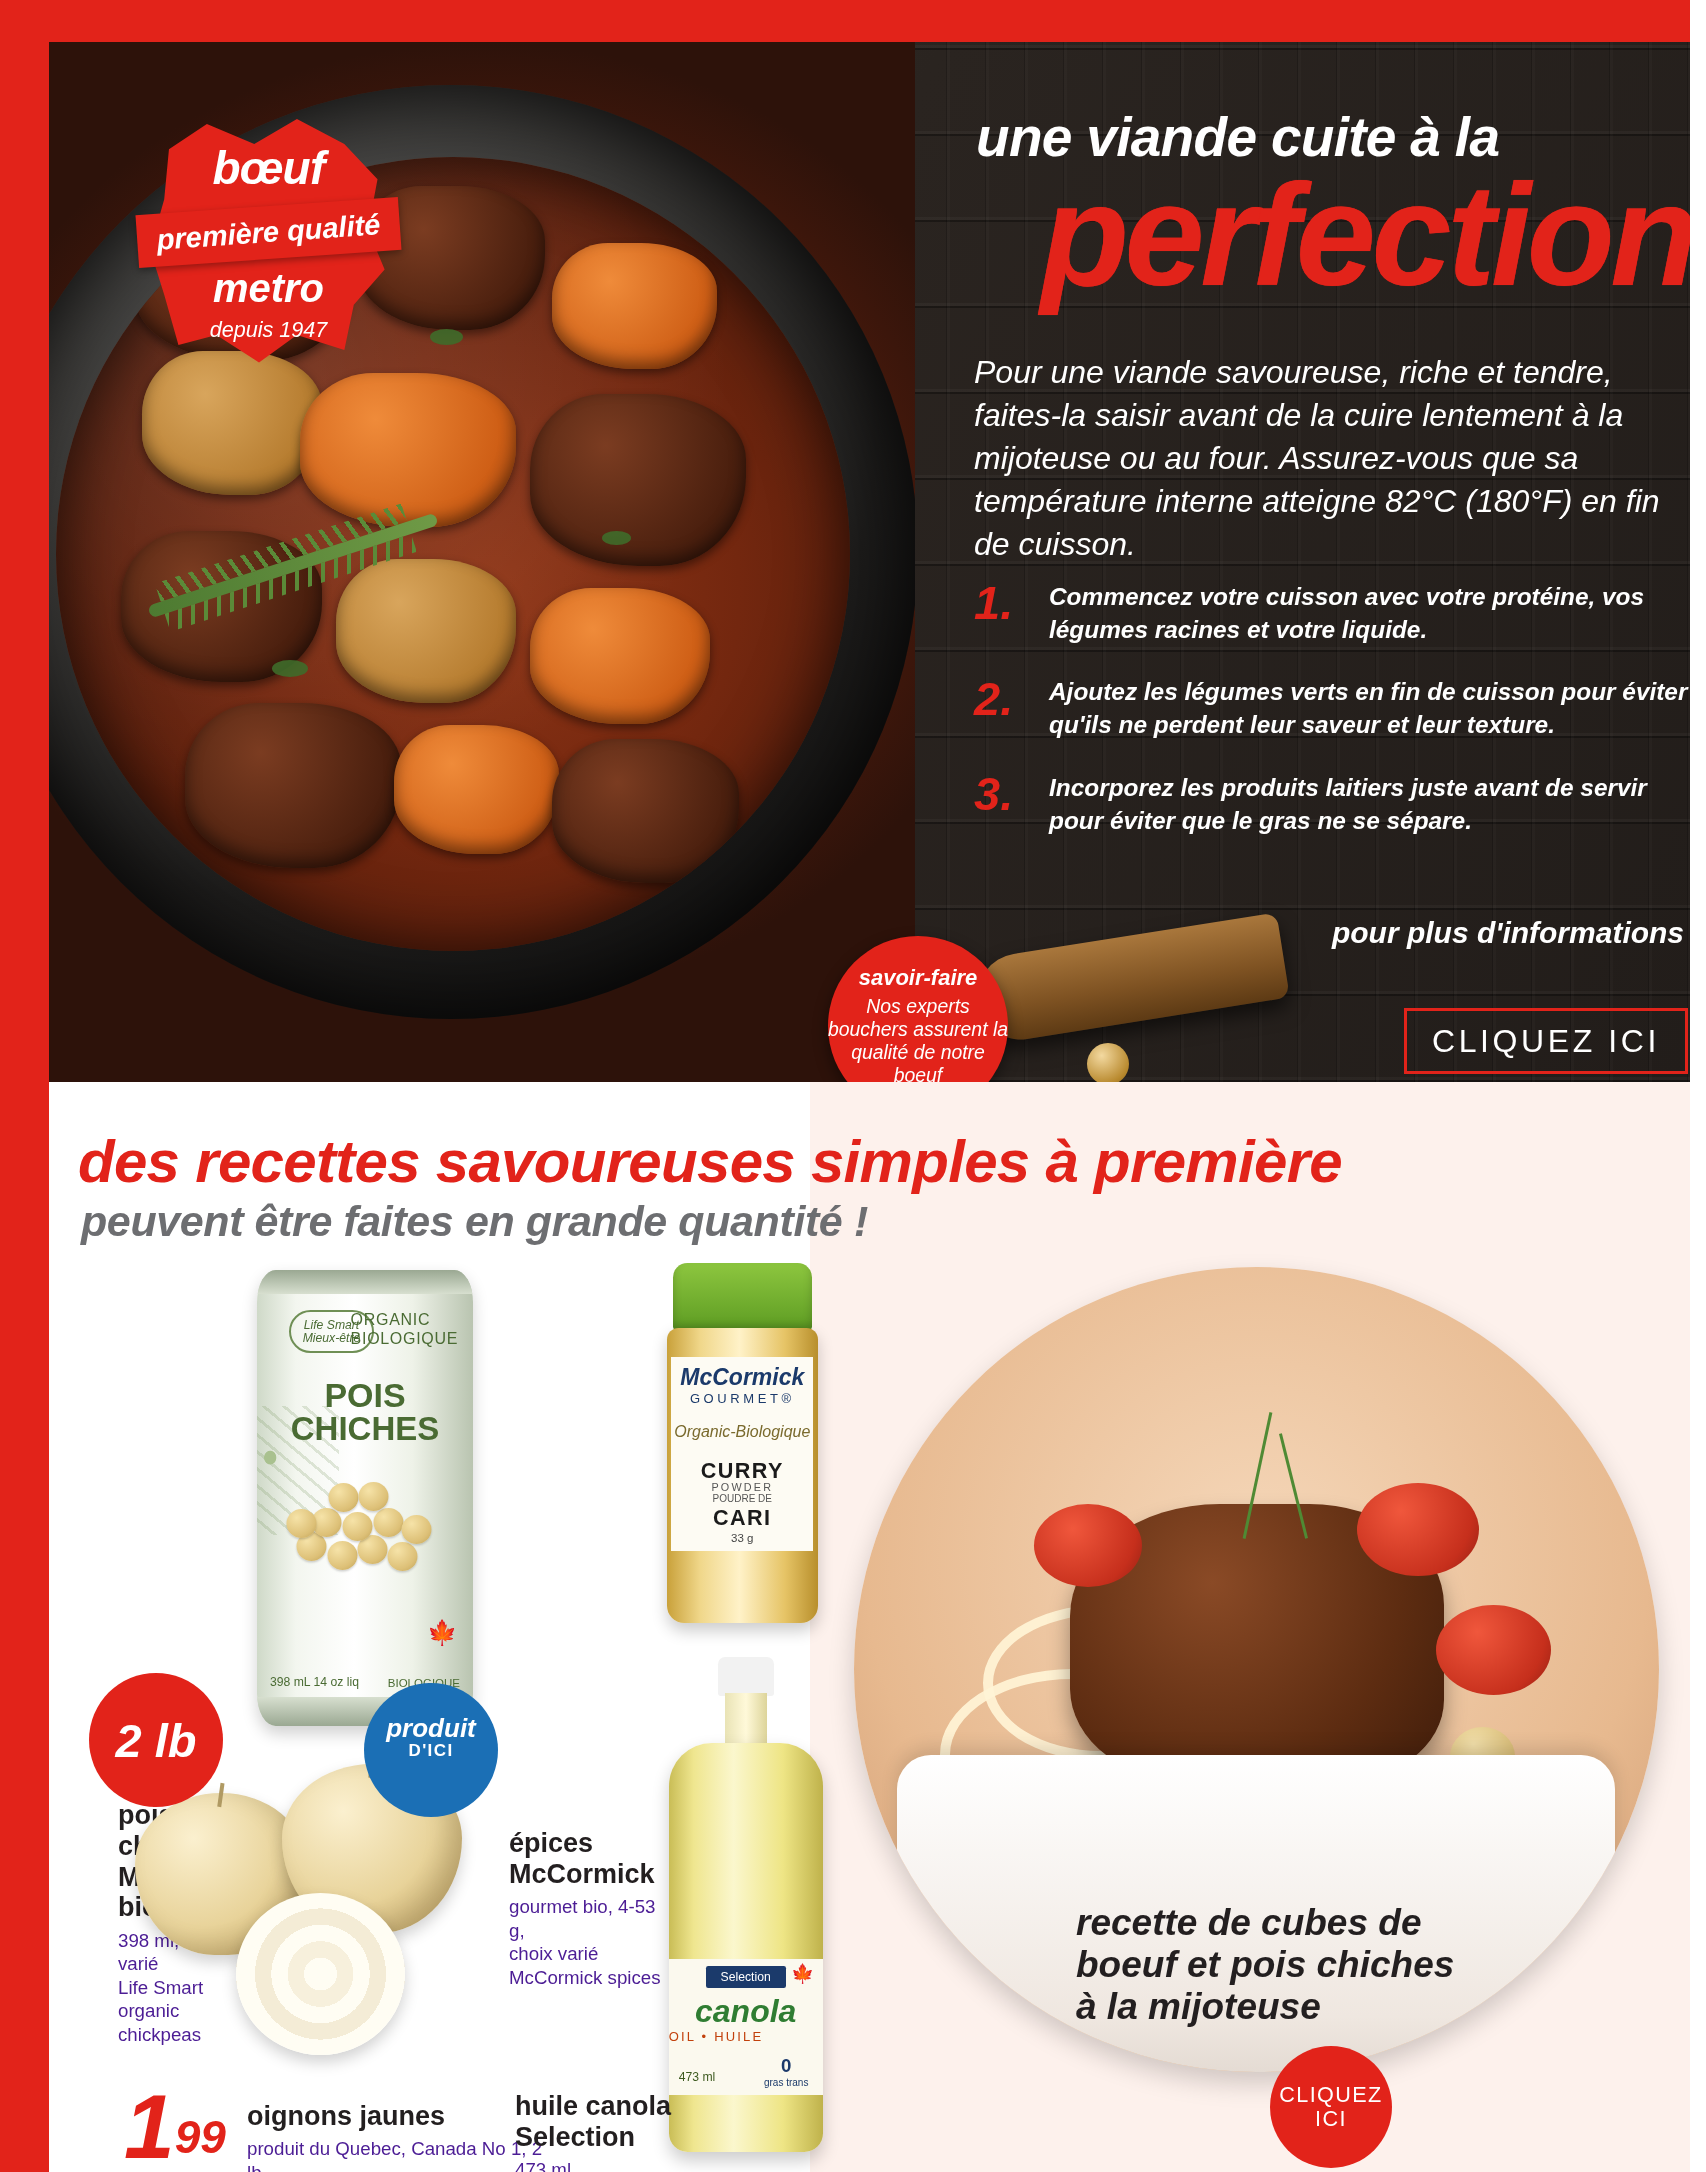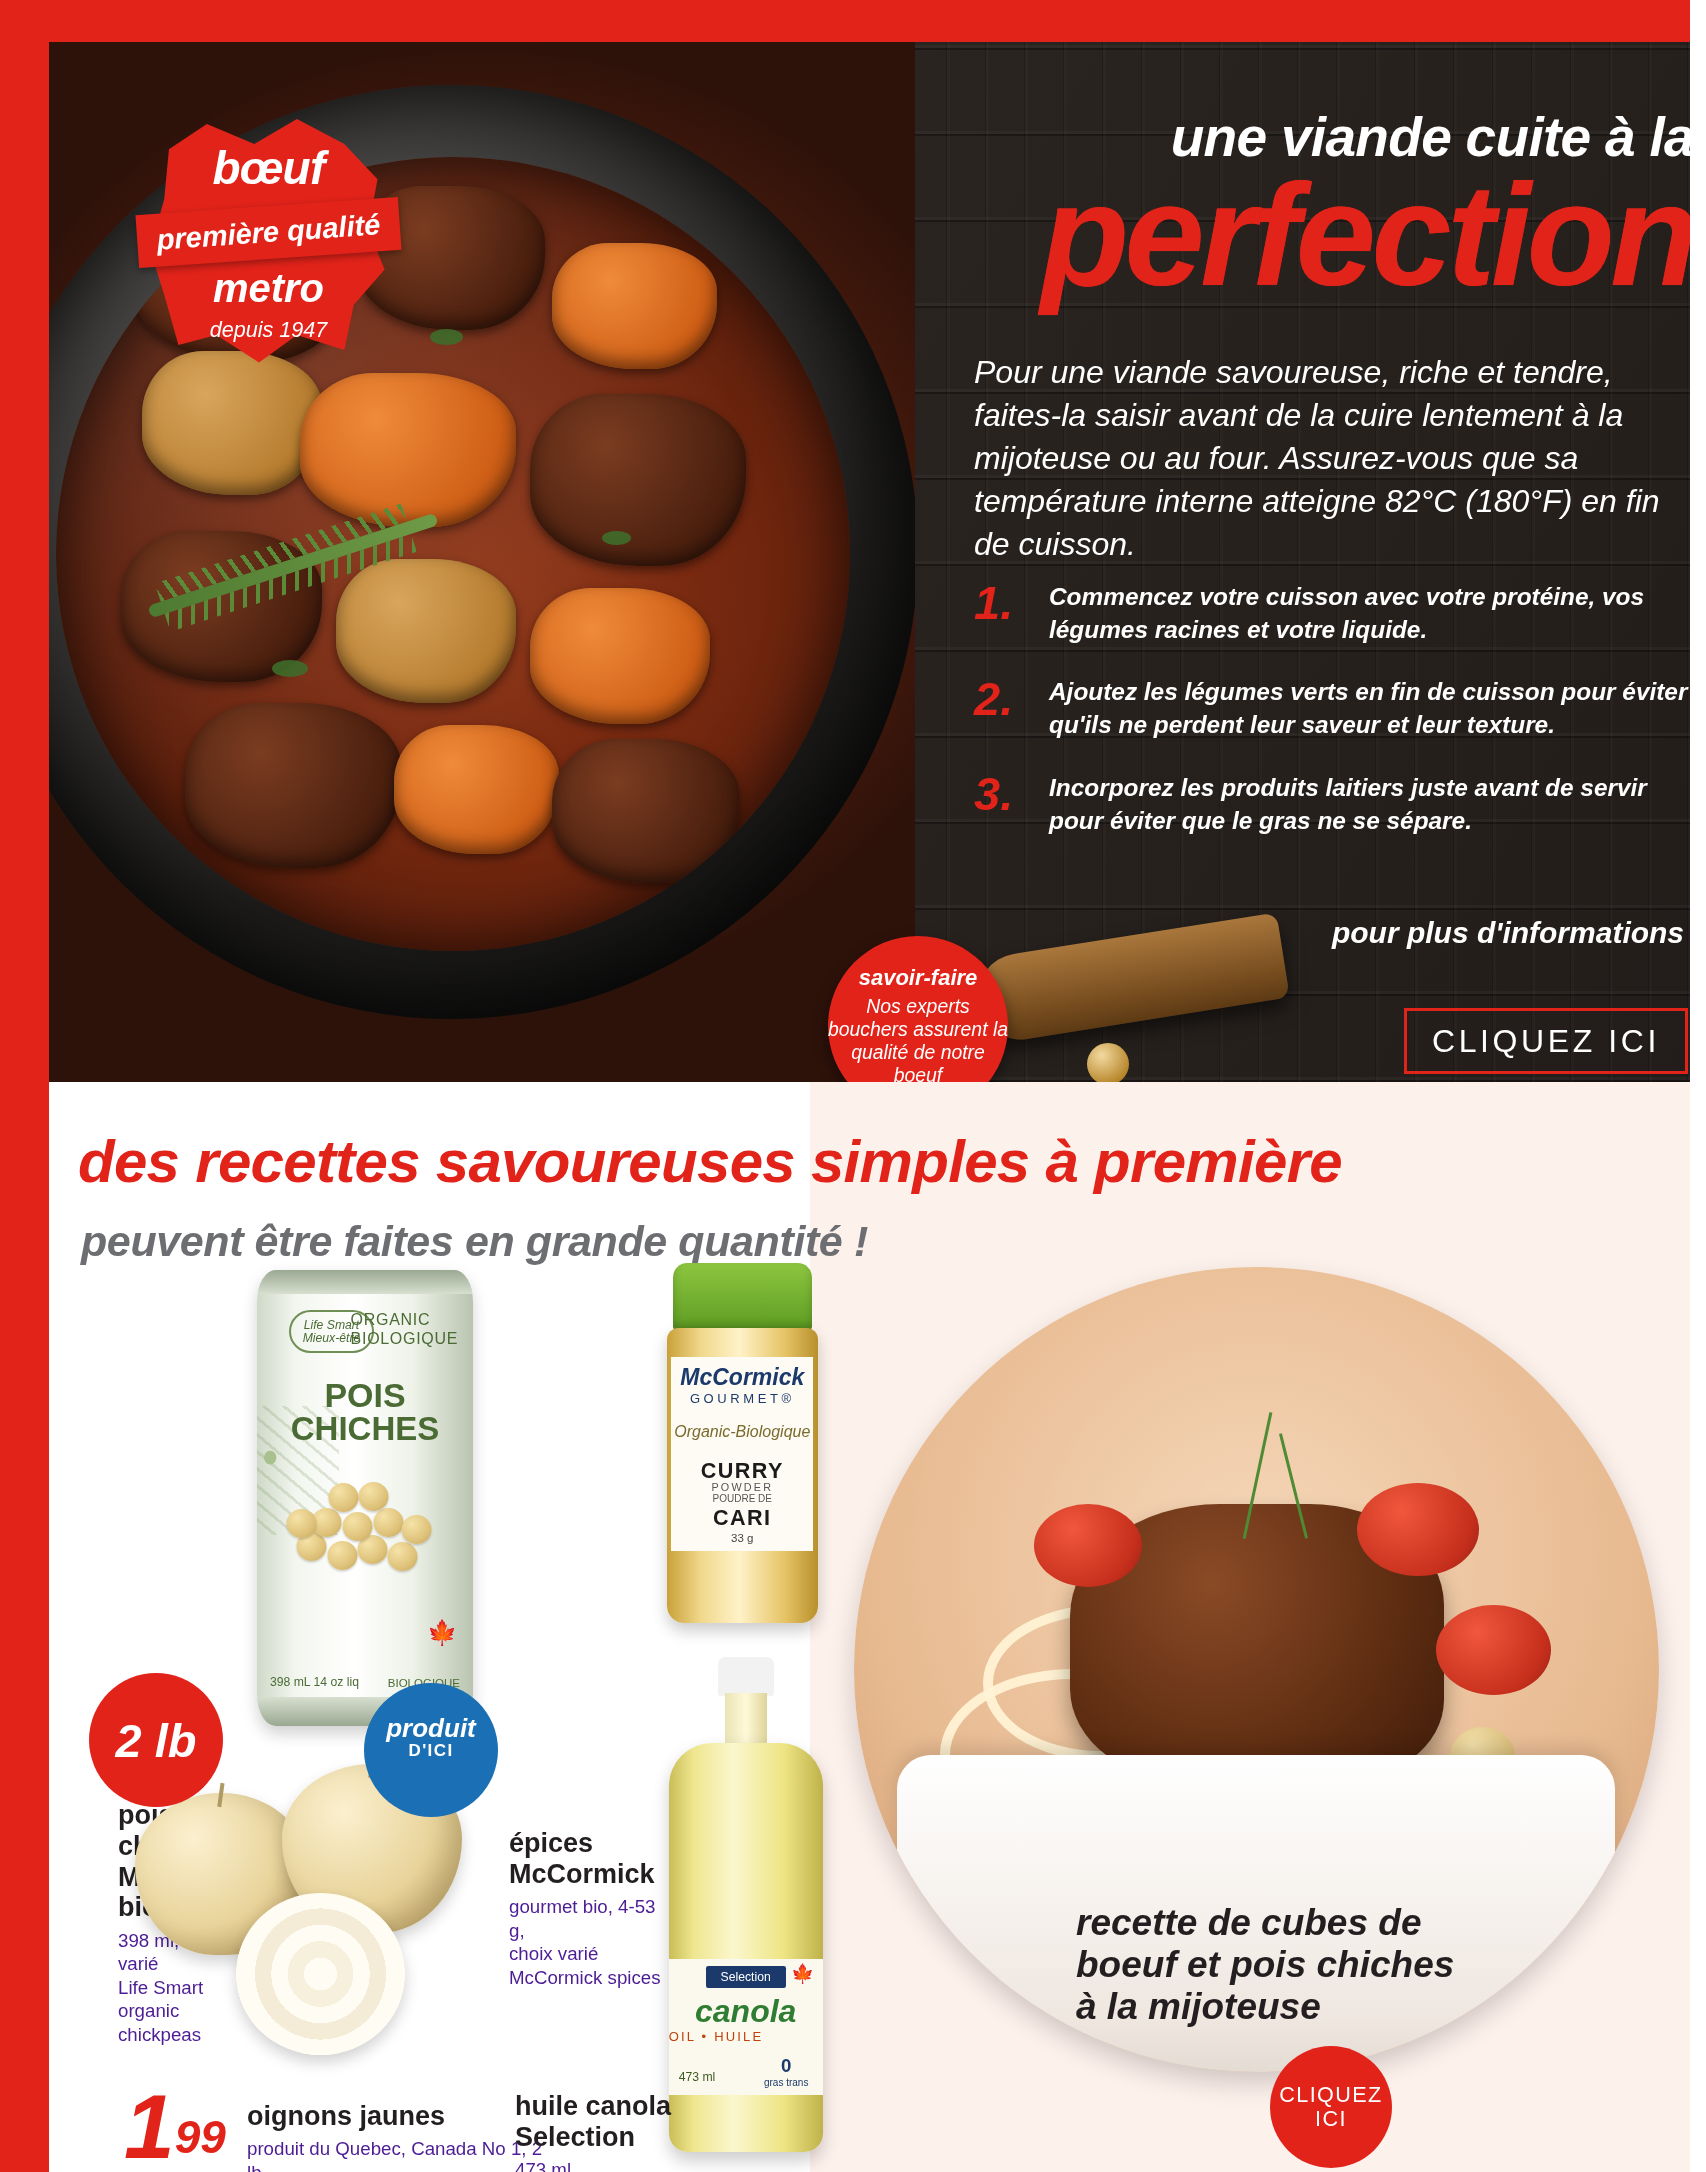--- a/index.html
+++ b/index.html
@@ -79,21 +79,21 @@
   .badge-ribbon{
     position:absolute;left:-13px;top:92px;width:263px;height:53px;background:#e2231a;
     transform:rotate(-4deg);box-shadow:0 2.9px 7.2px rgba(0,0,0,.35);
   }
   .badge-ribbon span{display:block;text-align:center;line-height:53px;font-size:29px;font-style:italic;font-weight:bold;}
   .badge-t1{position:absolute;left:0;top:27px;width:100%;font-size:46px;font-weight:bold;font-style:italic;letter-spacing:-0.7px;}
   .badge-t3{position:absolute;left:0;top:152px;width:100%;font-size:40px;font-weight:bold;font-style:italic;}
   .badge-t4{position:absolute;left:0;top:203px;width:100%;font-size:21.6px;font-style:italic;}
 
   
-  .hl1{position:absolute;left:927px;top:63px;width:718px;text-align:right;color:#fff;
+  .hl1{position:absolute;left:927px;top:63px;width:718px;text-align:left;color:#fff;
        font-size:55px;font-style:italic;font-weight:bold;letter-spacing:-0.7px;}
   .hl2{position:absolute;left:733px;top:128px;width:912px;text-align:right;color:#e2231a;
        font-size:144px;line-height:.92;font-style:italic;font-weight:bold;letter-spacing:-4.3px;
        text-shadow:0 0 0.7px #e2231a;}
   .intro{position:absolute;left:925px;top:309px;width:711px;color:#fff;font-size:32px;line-height:1.34;
       font-style:italic;}
   .steps{position:absolute;left:925px;top:539px;width:718px;color:#fff;}
   .step{position:relative;margin-bottom:30px;padding-left:75px;}
   .step .num{position:absolute;left:0;top:-5.7px;color:#e2231a;font-size:47px;font-weight:bold;font-style:italic;}
   .step .txt{font-size:24.4px;line-height:1.34;font-weight:bold;font-style:italic;}
@@ -113,21 +113,21 @@
     color:#fff;font-size:32px;letter-spacing:3.6px;display:flex;align-items:center;justify-content:center;
     box-sizing:border-box;cursor:pointer;
   }
 
   
   .lower{position:absolute;left:49px;top:1082px;width:1641px;height:1090px;background:#fdf1ec;}
   .lower-left-white{position:absolute;left:0;top:0;width:761px;height:1090px;background:#ffffff;}
   .sec-title{position:absolute;left:29px;top:45px;width:1595px;color:#e2231a;font-size:60px;
      font-style:italic;font-weight:bold;letter-spacing:-0.7px;}
   .sec-sub{position:absolute;left:32px;top:115px;width:1149px;color:#6d6e71;font-size:43px;
-     font-style:italic;font-weight:bold;letter-spacing:-0.4px;margin-top:20px;}
+     font-style:italic;font-weight:bold;letter-spacing:-0.4px;}
 
   
   .can{
     position:absolute;left:208px;top:188px;width:216px;height:456px;
     background:linear-gradient(90deg,#cfd9c8 0%,#f3f6ef 18%,#ffffff 45%,#eef2e8 72%,#b9c4b0 100%);
     border-radius:18.7px/32px;box-shadow:0 7.2px 16px rgba(0,0,0,.18);overflow:hidden;
   }
   .can-top{position:absolute;left:0;top:0;width:100%;height:24.4px;background:linear-gradient(180deg,#9aa892,#d7dfcf);}
   .can-bottom{position:absolute;left:0;bottom:0;width:100%;height:29px;background:linear-gradient(0deg,#9aa892,#d7dfcf);}
   .can-badge{position:absolute;left:32px;top:40px;width:85px;height:43px;border:2.2px solid #6f8f55;border-radius:21.6px;

